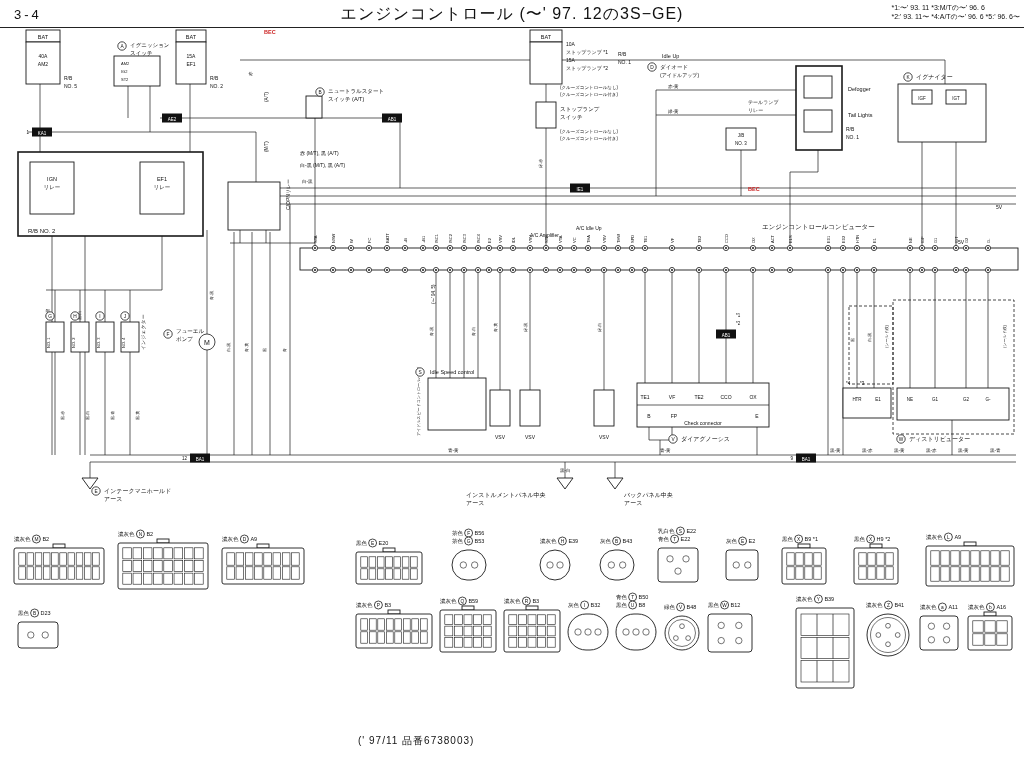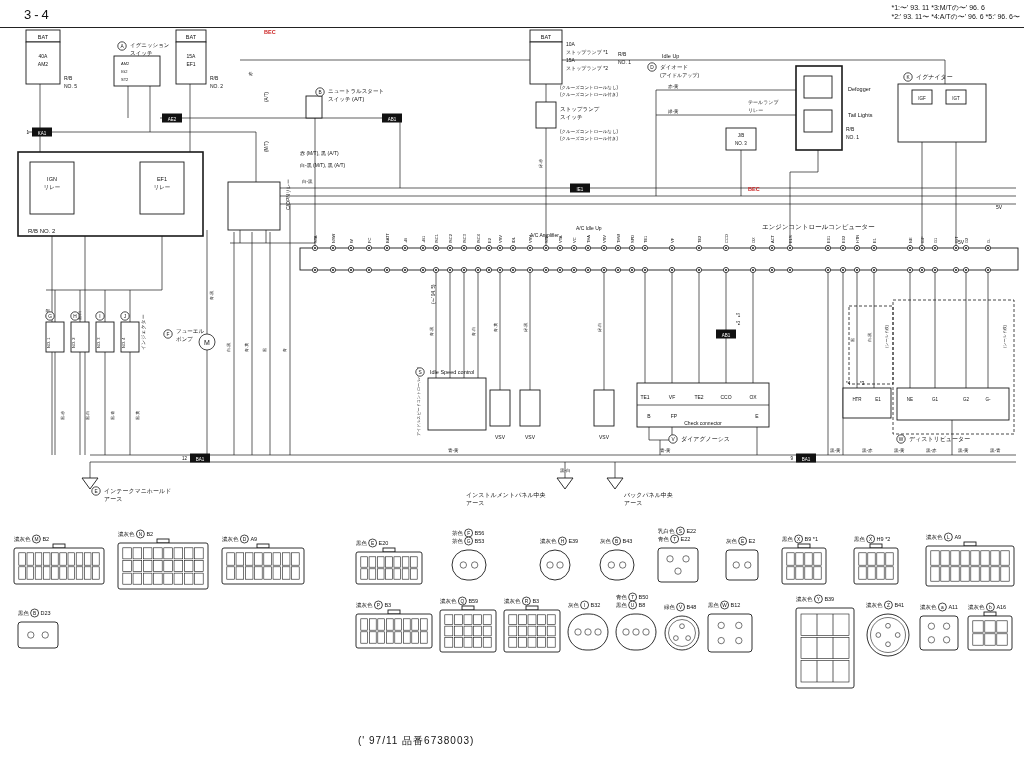--- a/index.html
+++ b/index.html
@@ -1,19 +1,19 @@
 <!DOCTYPE html>
 <html><head>
 <meta charset="utf-8">
 <style>
   html,body{margin:0;padding:0;background:#e8e8e8;}
   .page{position:relative;width:1024px;height:757px;background:#fff;overflow:hidden;
         font-family:"Liberation Sans","DejaVu Sans",sans-serif;color:#111;}
   .header{position:absolute;top:0;left:0;width:1024px;height:28px;border-bottom:1px solid #222;box-sizing:border-box;z-index:5;}
-  .page-num{position:absolute;left:24px;top:7px;font-size:13px;letter-spacing:3px;text-align:right;}
+  .page-num{position:absolute;left:14px;top:7px;font-size:13px;letter-spacing:3px;text-align:right;}
   .title{position:absolute;left:50%;transform:translateX(-50%);top:4px;font-size:16px;letter-spacing:1px;white-space:nowrap;}
   .notes{position:absolute;right:4px;top:3px;font-size:7px;line-height:1.35;text-align:left;}
   .footer{position:absolute;left:358px;top:734px;font-size:10px;letter-spacing:1px;}
   svg#diagram{position:absolute;left:0;top:0;}
   svg text{fill:#111;font-family:"Liberation Sans","DejaVu Sans",sans-serif;}
   .w{fill:none;stroke:#1a1a1a;stroke-width:0.7;}
   .box{fill:#fff;stroke:#1a1a1a;stroke-width:0.9;}
   .thick{stroke-width:1.6;}
   .dash{fill:none;stroke:#1a1a1a;stroke-width:0.8;stroke-dasharray:3 2;}
   .term{fill:#fff;stroke:#1a1a1a;stroke-width:0.8;}
@@ -23,20 +23,21 @@
   .letter{fill:#fff;stroke:#1a1a1a;stroke-width:0.8;}
   .red{fill:#cc2222;font-weight:bold;}
   .cell{fill:#fff;stroke:#1a1a1a;stroke-width:0.6;}
 </style>
 </head>
 <body>
 
 <div class="page">
   <div class="header">
     <div class="page-num">3-4</div>
+    <div class="title">エンジンコントロール (〜' 97. 12の3S−GE)</div>
     <div class="notes">
       <div>*1:〜' 93. 11  *3:M/Tの〜' 96. 6</div>
       <div>*2:' 93. 11〜  *4:A/Tの〜' 96. 6  *5:' 96. 6〜</div>
     </div>
   </div>
 
   <svg id="diagram" width="1024" height="757" viewBox="0 0 1024 757" xmlns="http://www.w3.org/2000/svg">
       <polyline points="40,84 40,162" class="w"></polyline>
       <polyline points="190,84 190,162" class="w"></polyline>
       <polyline points="128,86 128,118" class="w"></polyline>

